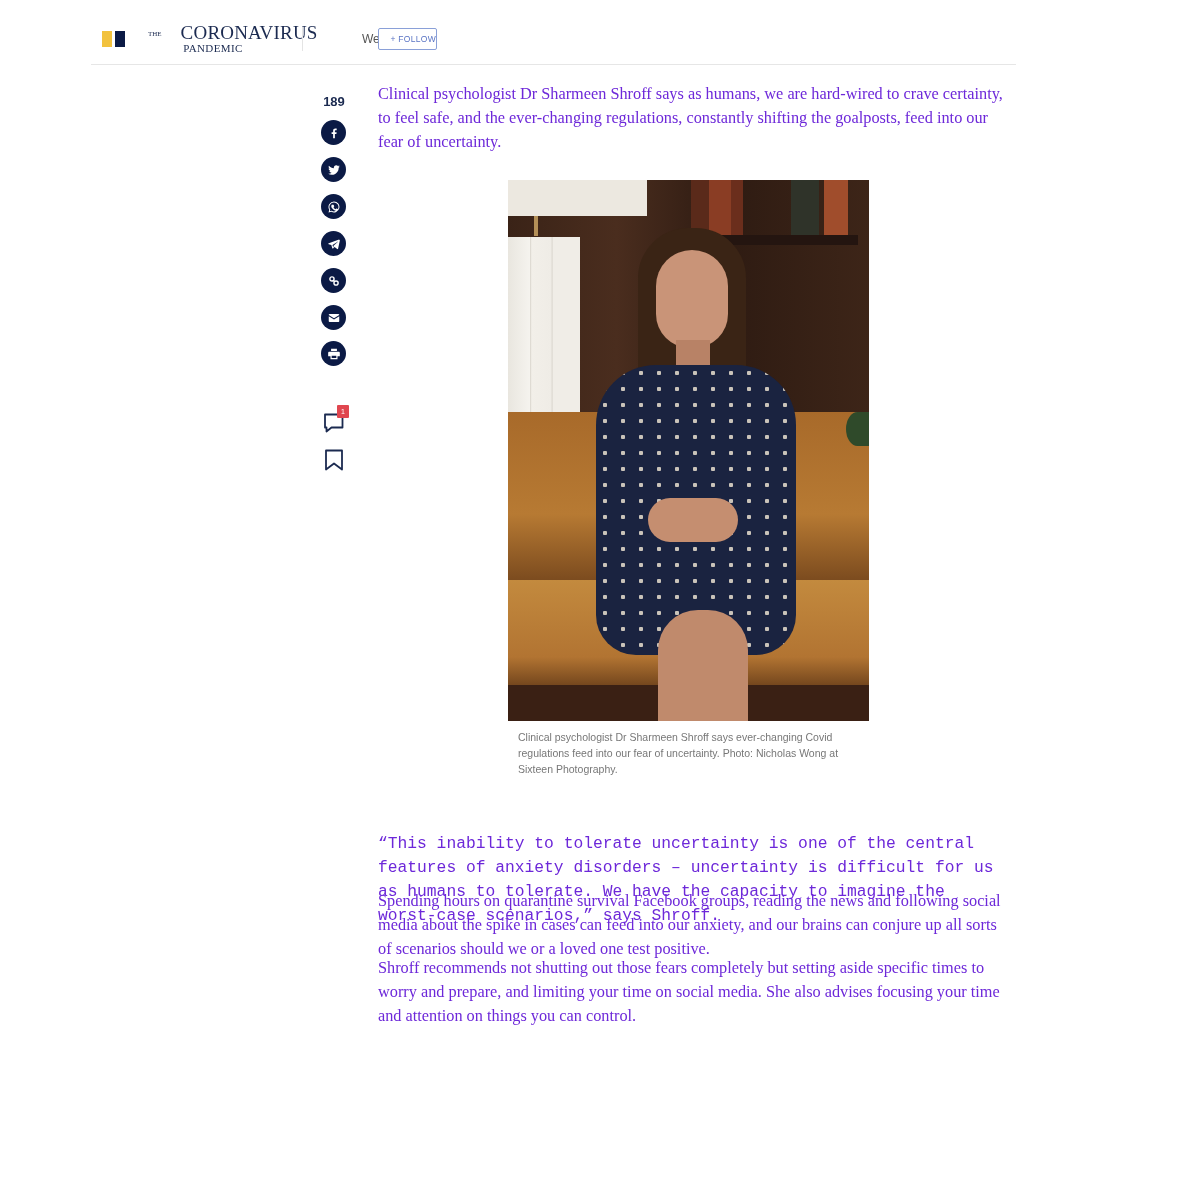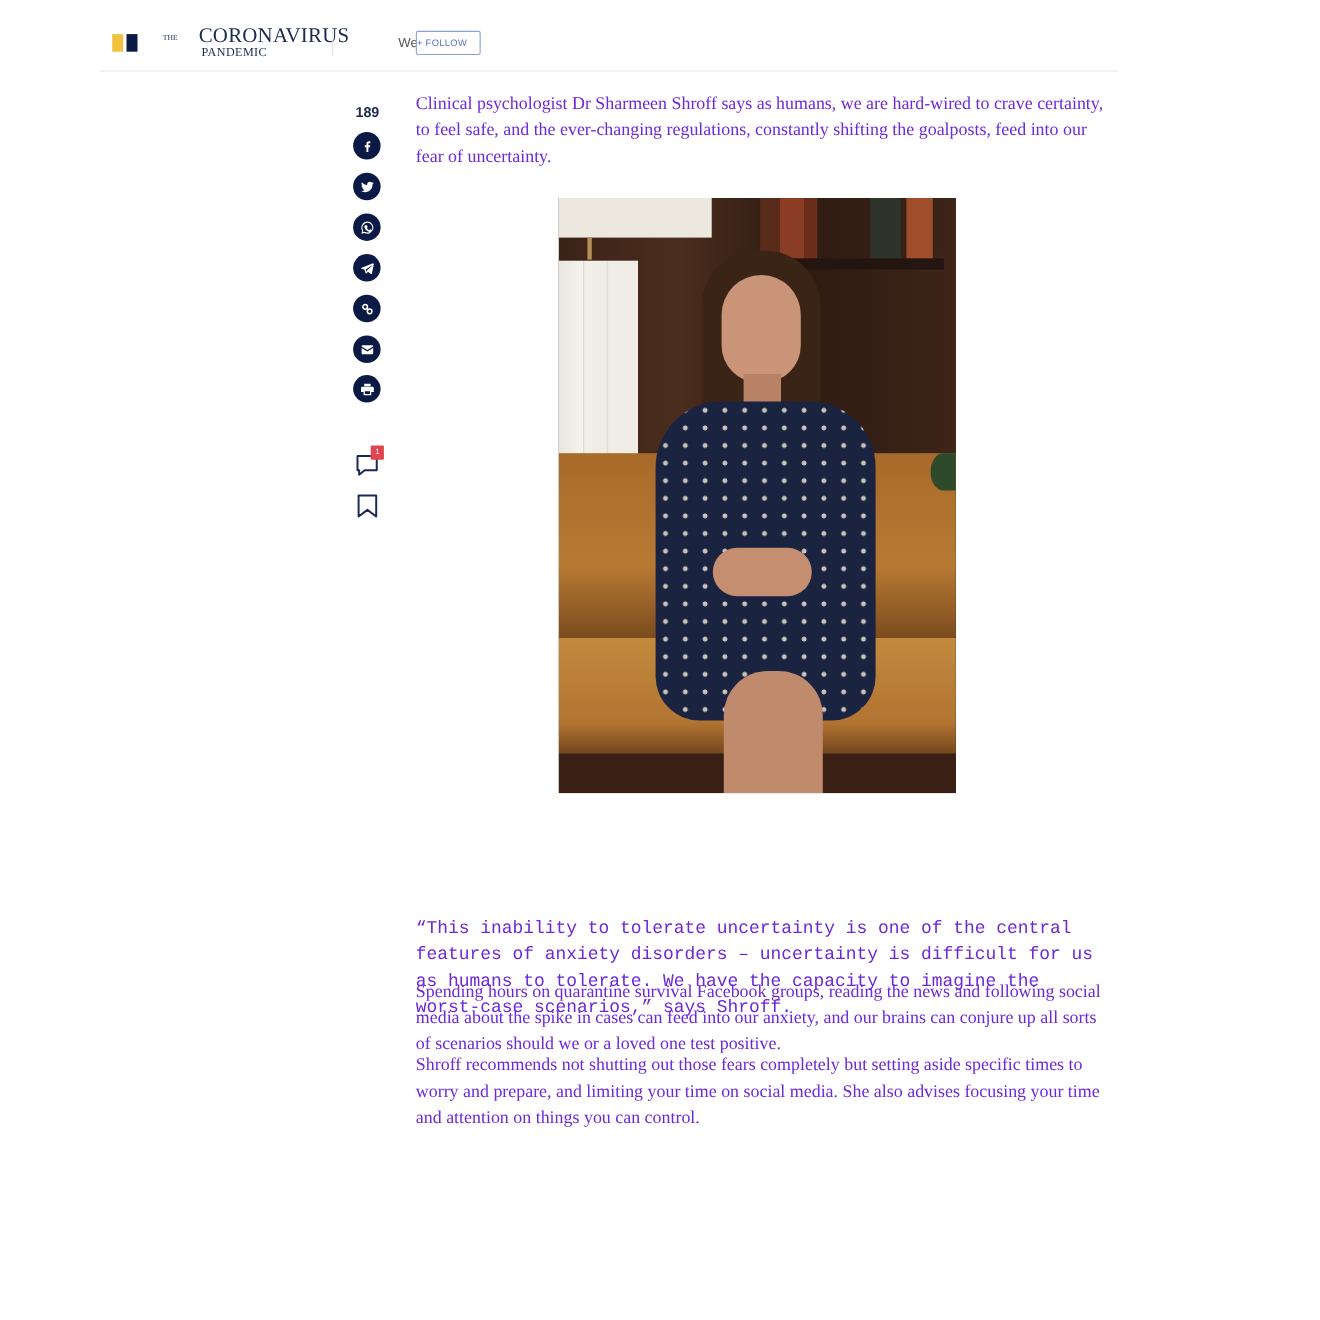--- a/index.html
+++ b/index.html
@@ -10,21 +10,21 @@
   .header { position: absolute; left: 91px; top: 0; width: 925px; height: 65px; border-bottom: 1px solid #e6e6e6; }
   .logo-mark { position: absolute; left: 11px; top: 31px; width: 23px; height: 16px; }
   .logo-mark .y { position: absolute; left: 0; top: 0; width: 10px; height: 16px; background: #f2c23e; }
   .logo-mark .n { position: absolute; left: 13px; top: 0; width: 10px; height: 16px; background: #0b1a45; }
   .brand { position: absolute; left: 57px; top: 25px; width: 130px; text-align: center; font-family: "Liberation Serif", serif; color: #1b2a50; line-height: 15px; }
   .brand .the { font-size: 7px; vertical-align: top; position: relative; top: 2px; margin-right: 19px; }
   .brand .l1 { font-size: 19px; letter-spacing: 0.2px; }
   .brand .l2 { font-size: 11px; display: block; letter-spacing: 0.4px; }
   .vdiv { position: absolute; left: 211px; top: 27px; width: 1px; height: 24px; background: #e4e4e4; }
   .section { position: absolute; left: 234px; top: 32px; font-size: 12px; color: #555; margin-left: 37px; }
-  .follow { position: absolute; left: 287px; top: 28px; width: 59px; height: 22px; border: 1px solid #8aa0d8; border-radius: 2px; font-size: 8.5px; color: #5a74c4; text-align: left; line-height: 20px; letter-spacing: 0.3px; background: #fff; }
+  .follow { position: absolute; left: 287px; top: 28px; width: 59px; height: 22px; border: 1px solid #8aa0d8; border-radius: 2px; font-size: 8.5px; color: #5a74c4; text-align: right; line-height: 20px; letter-spacing: 0.3px; background: #fff; }
 
   
   .rail { position: absolute; left: 320px; top: 94px; width: 28px; }
   .share-count { font-size: 13px; font-weight: bold; color: #1b2a50; text-align: center; width: 28px; }
   .share-btn { position: absolute; left: 1px; width: 25px; height: 25px; border-radius: 50%; background: #0b1a45; display: flex; align-items: center; justify-content: center; }
   .share-btn svg { width: 14px; height: 14px; fill: #fff; }
   .rail-icon { position: absolute; left: 2px; width: 24px; height: 24px; }
   .badge { position: absolute; left: 337px; top: 405px; width: 12px; height: 13px; background: #e0464f; color: #fff; font-size: 7px; text-align: center; line-height: 13px; border-radius: 1px; }
 
   
@@ -136,17 +136,18 @@
     <div class="ph" style="left:168px;top:160px;width:34px;height:30px;background:#b88266;"></div>
 
     <div class="ph" style="left:88px;top:185px;width:200px;height:290px;background:#1a2340;border-radius:60px 60px 40px 40px;"></div>
 
     <div class="ph" style="left:88px;top:185px;width:200px;height:290px;border-radius:60px 60px 40px 40px;background-image:radial-gradient(circle,#e8dfcf 2px,transparent 2.5px);background-size:18px 16px;opacity:0.85;"></div>
 
     <div class="ph" style="left:140px;top:318px;width:90px;height:44px;background:#c58e70;border-radius:22px;"></div>
 
     <div class="ph" style="left:150px;top:430px;width:90px;height:111px;background:#c08a6c;border-radius:40px 40px 0 0;"></div>
   </div>
+  <div class="caption">Clinical psychologist Dr Sharmeen Shroff says ever-changing Covid regulations feed into our fear of uncertainty. Photo: Nicholas Wong at Sixteen Photography.</div>
 </div>
 
 <p class="para" style="top:832px;font-family:Liberation Mono, monospace;">“This inability to tolerate uncertainty is one of the central features of anxiety disorders – uncertainty is difficult for us as humans to tolerate. We have the capacity to imagine the worst-case scenarios,” says Shroff.</p>
 <p class="para" style="top:889px;">Spending hours on quarantine survival Facebook groups, reading the news and following social media about the spike in cases can feed into our anxiety, and our brains can conjure up all sorts of scenarios should we or a loved one test positive.</p>
 <p class="para" style="top:956px;">Shroff recommends not shutting out those fears completely but setting aside specific times to worry and prepare, and limiting your time on social media. She also advises focusing your time and attention on things you can control.</p>
 
 </body></html>

